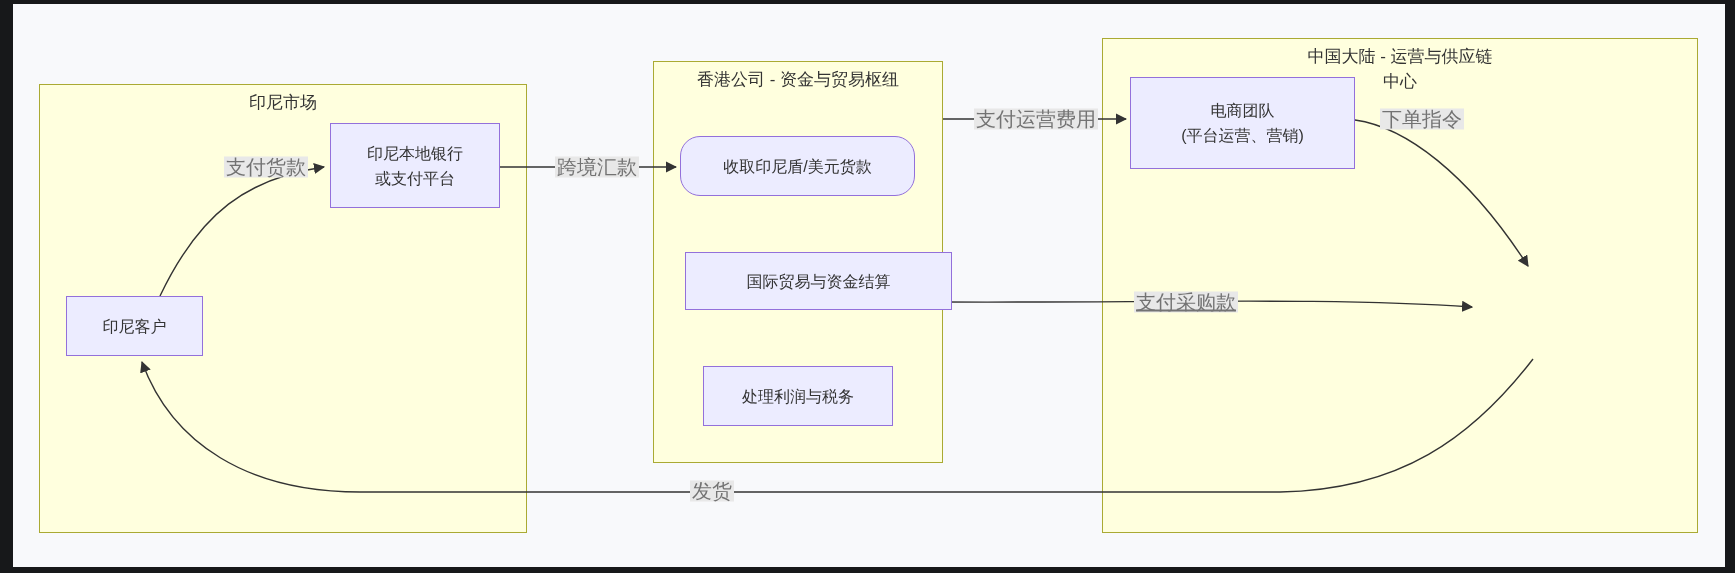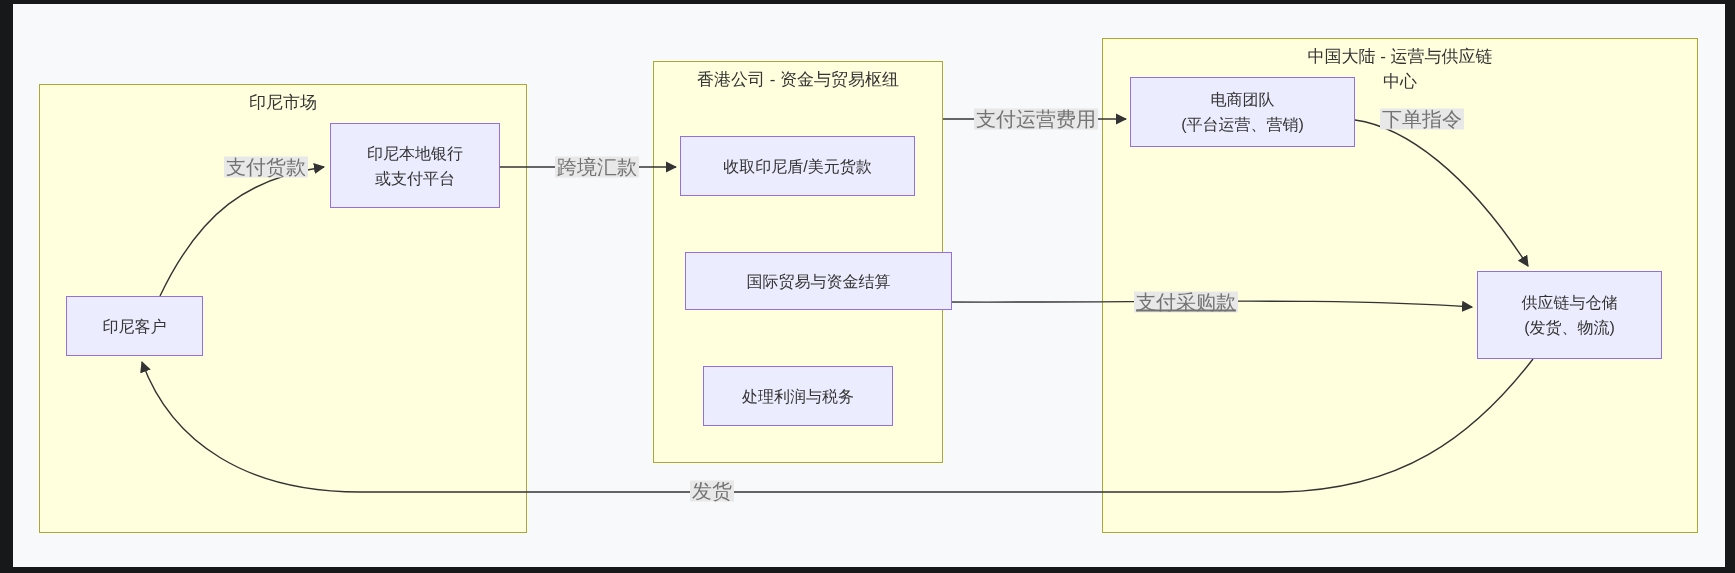--- a/index.html
+++ b/index.html
@@ -97,36 +97,32 @@
   </svg>
 
   <div class="layer">
     <div class="node" style="left:66px;top:296px;width:137px;height:60px;">
       <span>印尼客户</span>
     </div>
     <div class="node" style="left:330px;top:123px;width:170px;height:85px;">
       <span>印尼本地银行</span>
       <span>或支付平台</span>
     </div>
-    <div class="node" style="left:680px;top:136px;width:235px;height:60px;">
+    <div class="node" style="left:680px;top:136px;width:235px;height:60px;border-radius:20px;">
       <span>收取印尼盾/美元货款</span>
     </div>
     <div class="node" style="left:685px;top:252px;width:267px;height:58px;">
       <span>国际贸易与资金结算</span>
     </div>
     <div class="node" style="left:703px;top:366px;width:190px;height:60px;">
       <span>处理利润与税务</span>
     </div>
-    <div class="node" style="left:1130px;top:77px;width:225px;height:70px;">
+    <div class="node" style="left:1130px;top:77px;width:225px;height:92px;">
       <span>电商团队</span>
       <span>(平台运营、营销)</span>
-    </div>
-    <div class="node" style="left:1477px;top:271px;width:185px;height:88px;">
-      <span>供应链与仓储</span>
-      <span>(发货、物流)</span>
     </div>
   </div>
 
   <div class="layer">
     <div class="edge-label" style="left:266px;top:167px;">支付货款</div>
     <div class="edge-label" style="left:597px;top:167px;">跨境汇款</div>
     <div class="edge-label" style="left:1036px;top:119px;">支付运营费用</div>
     <div class="edge-label" style="left:1422px;top:119px;">下单指令</div>
     <div class="edge-label" style="left:1186px;top:302px;text-decoration:underline;">支付采购款</div>
     <div class="edge-label" style="left:712px;top:491px;">发货</div>

